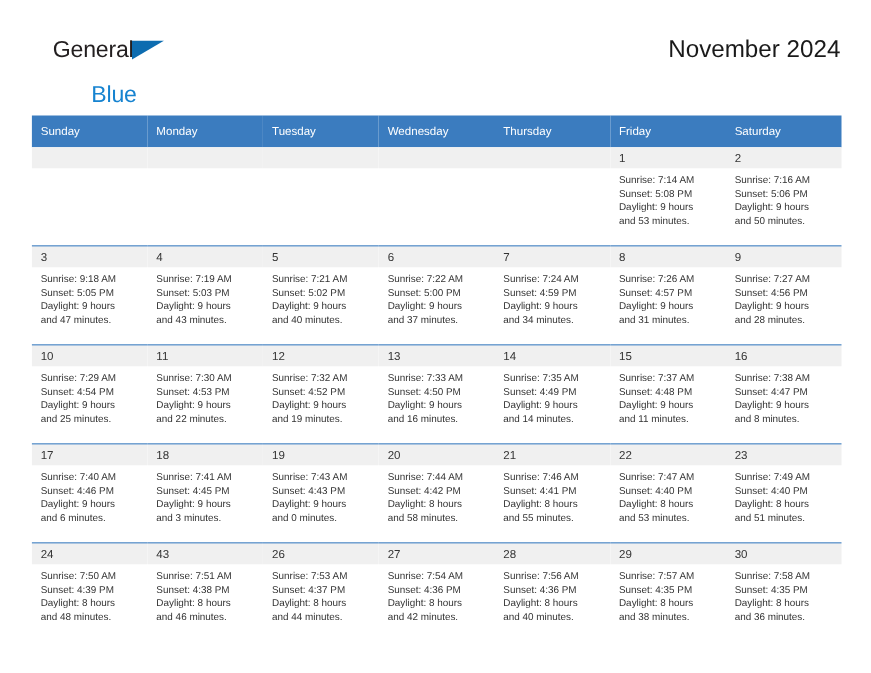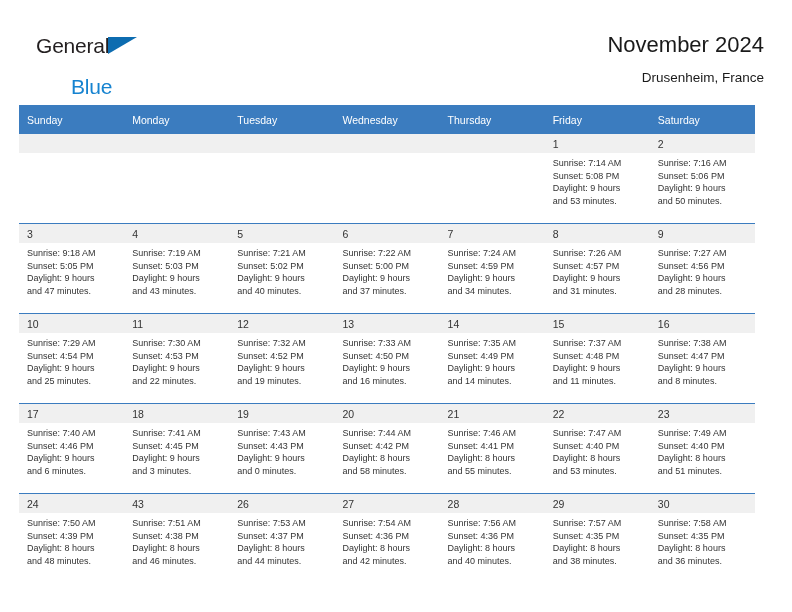--- a/index.html
+++ b/index.html
@@ -17,21 +17,21 @@
   .page {
     position: relative;
     width: 792px;
     height: 612px;
     box-sizing: border-box;
   }
 
   
   .topbar {
     position: absolute;
-    left: 32px;
+    left: 44px;
     top: 28px;
     right: 28px;
     height: 72px;
     text-decoration: underline;
   }
   .logo {
     position: absolute;
     left: 4px;
     top: 6px;
     width: 150px;
@@ -82,21 +82,21 @@
     font-size: 13.5px;
     color: #1a1a1a;
     line-height: 20px;
     margin-top: 6px;
     white-space: nowrap;
   }
 
   
   .cal {
     position: absolute;
-    left: 19px;
+    left: 29px;
     top: 105px;
     width: 736px;
     border-collapse: collapse;
     table-layout: fixed;
   }
   .cal col { width: 105.14px; }
 
   .cal thead th {
     background: #3b7cbf;
     color: #ffffff;
@@ -147,21 +147,20 @@
   <div class="topbar">
 
     <div class="logo">
       <span class="logo-general">General</span>
       <span class="logo-tri"></span>
       <span class="logo-blue">Blue</span>
     </div>
 
     <div class="title-wrap">
       <div class="cal-title">November 2024</div>
-      <div class="cal-subtitle">Drusenheim, France</div>
     </div>
 
   </div>
 
   <table class="cal">
     <colgroup>
       <col>
         <col>
         <col>
         <col>

